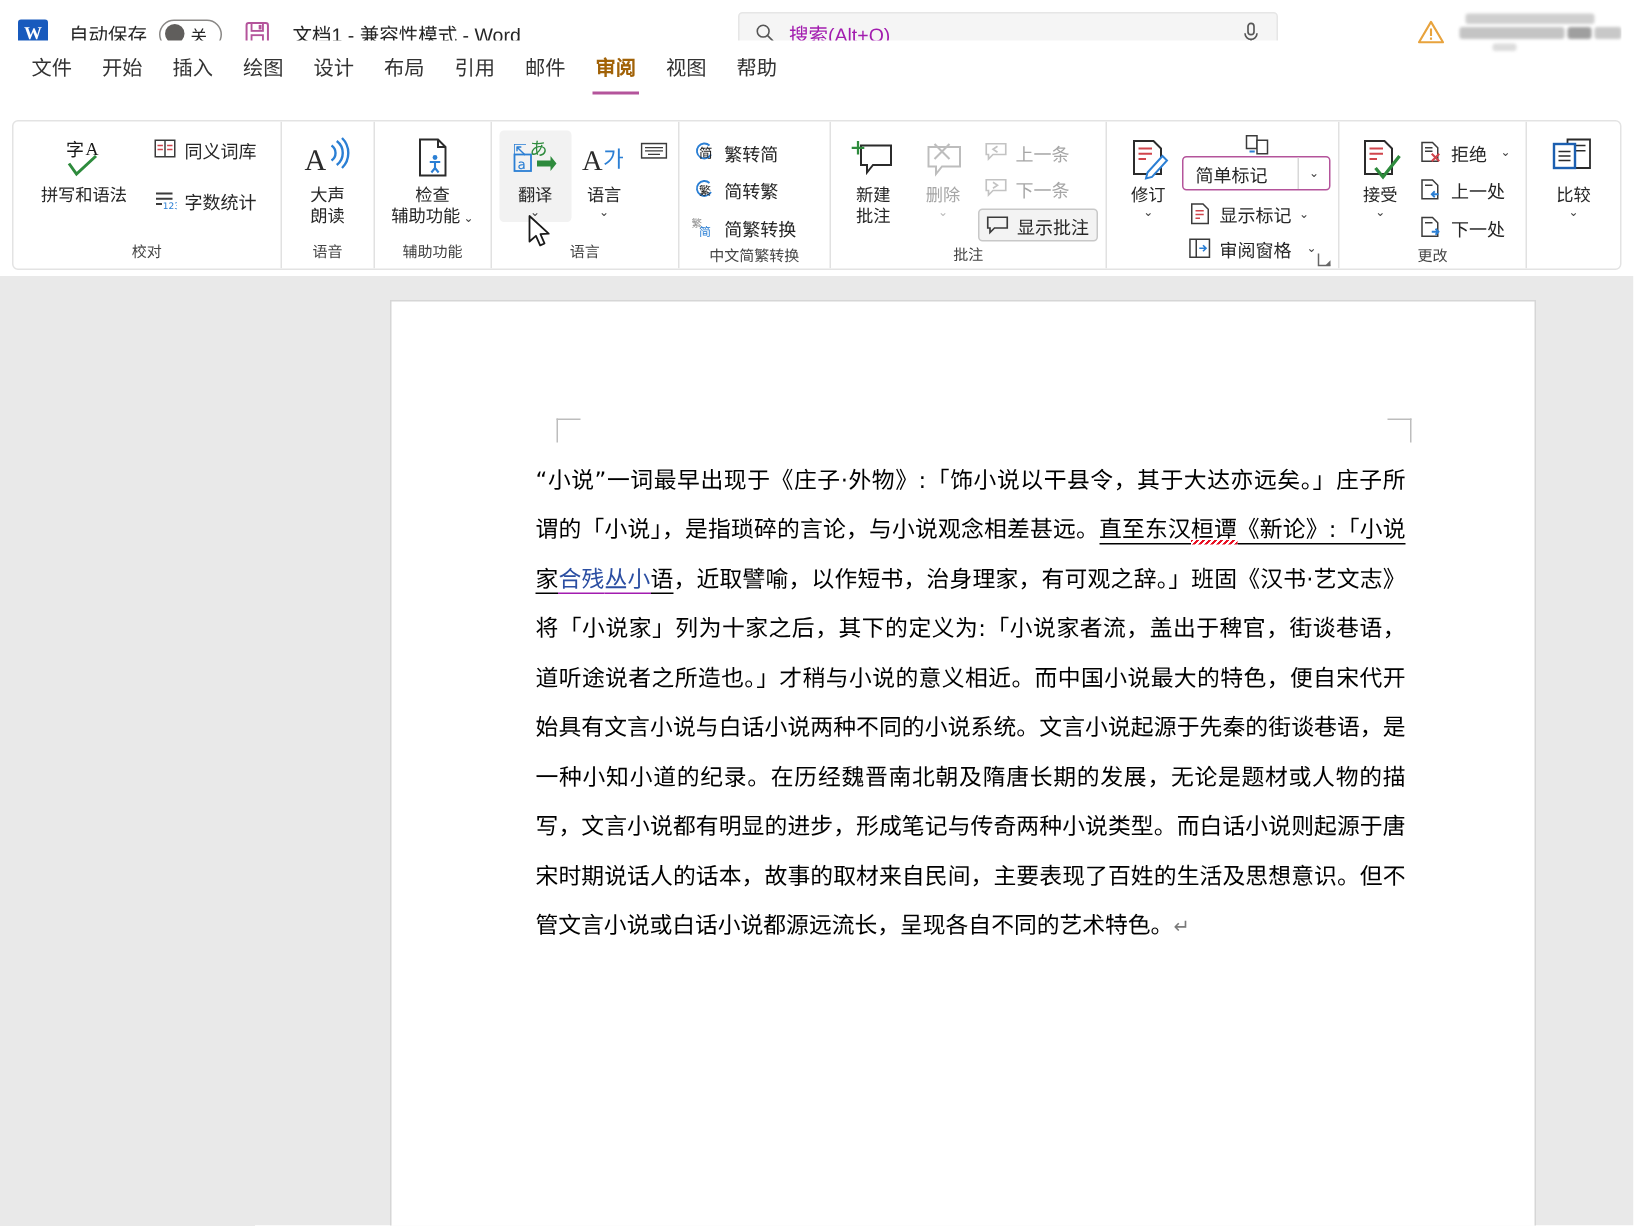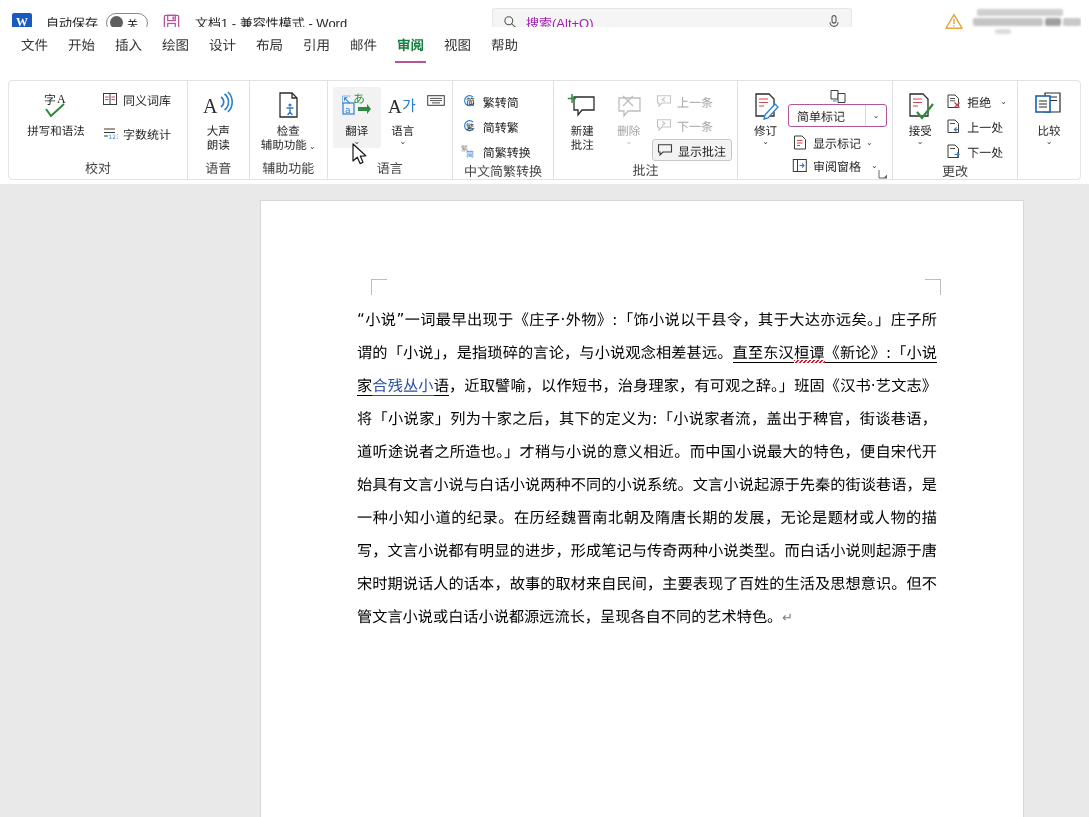--- a/index.html
+++ b/index.html
@@ -75,21 +75,21 @@
     position: absolute; left: 0; top: 27px; width: 936px; height: 34px;
     background: #ffffff;
     display: flex; align-items: center; padding-left: 12px;
   }
   .tab {
     font-size: 13.5px; color: #333333;
     padding: 4px 9px; margin-right: 2px;
     cursor: pointer; border-radius: 3px; position: relative;
     white-space: nowrap;
   }
-  .tab.active { color: #15803d; font-weight: bold; text-align: right; }
+  .tab.active { color: #a16207; font-weight: bold; text-align: right; }
   .tab.active::after {
     content: ""; position: absolute; left: 7px; right: 7px; bottom: -5px;
     height: 2px; background: #b4549b;
   }
 
   
   .ribbon {
     position: absolute; left: 8px; top: 80px; width: 1073px; height: 100px;
     background: #ffffff;
     border: 1px solid #e3e3e3; border-radius: 4px;
@@ -101,21 +101,21 @@
     display: flex; flex-direction: column;
     padding: 4px 5px 0 5px;
     border-right: 1px solid #e1e1e1;
   }
   .group:last-child { border-right: none; }
   .group-body {
     display: flex; align-items: flex-start; flex: 1;
     padding-top: 2px;
   }
   .group-label {
-    text-align: center; font-size: 13px; color: #444444;
+    text-align: center; font-size: 10px; color: #444444;
     height: 20px; line-height: 20px;
   }
   .group-launcher {
     position: absolute; right: 3px; bottom: 2px;
     width: 11px; height: 11px; cursor: pointer;
   }
 
   
   .bigbtn {
     display: flex; flex-direction: column; align-items: center;

